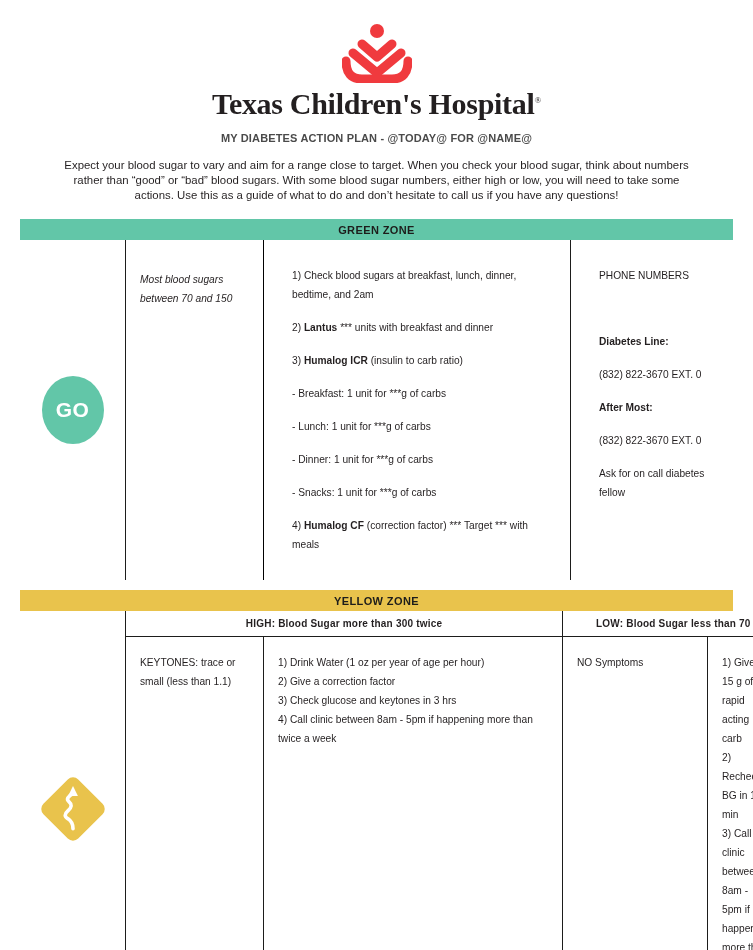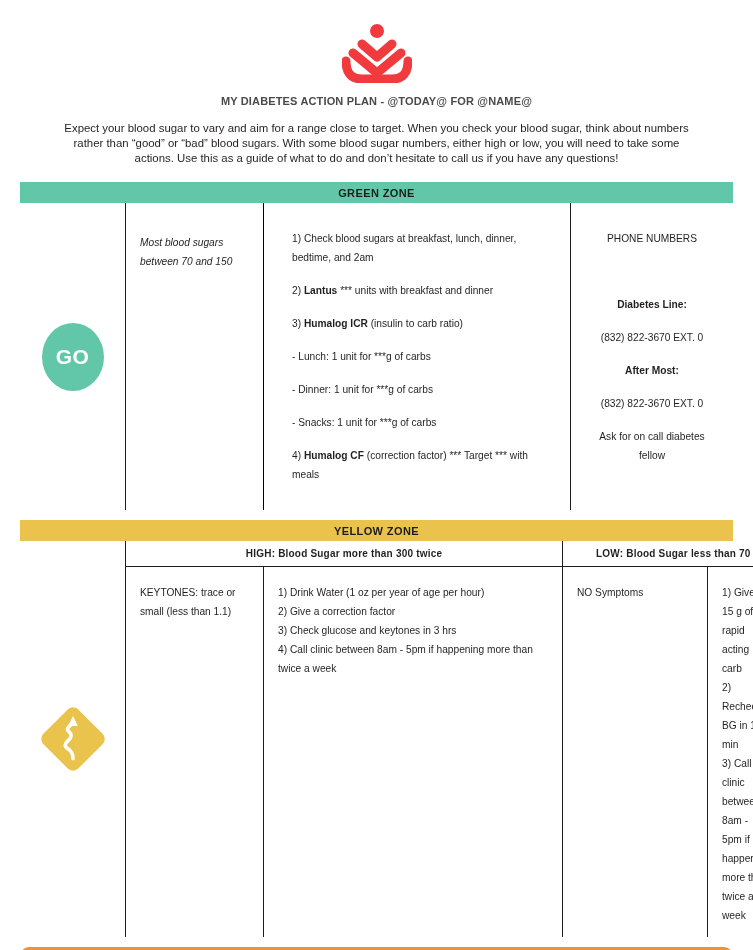--- a/index.html
+++ b/index.html
@@ -100,21 +100,21 @@
     line-height: 19px;
     padding: 12px 14px 12px 14px;
   }
 
   .cell p { margin: 14px; }
   .cell b { font-weight: bold; }
 
   
   .g-desc  { flex: 0 0 138px; border-right: 1px solid #000000; padding-top: 30px; font-style: italic; }
   .g-acts  { flex: 0 0 307px; border-right: 1px solid #1d1d1b; }
-  .g-phone { flex: 1 1 auto; text-align: center; }
+  .g-phone { flex: 1 1 auto; }
 
   
   .c-cond-h { flex: 0 0 138px; border-right: 1px solid #1d1d1b; }
   .c-act-h  { flex: 0 0 299px; border-right: 1px solid #1d1d1b; }
   .c-cond-l { flex: 0 0 145px; border-right: 1px solid #1d1d1b; }
   .c-act-l  { flex: 1 1 auto; }
 
   .stack { display: flex; flex-direction: column; }
   .stack > .seg { padding: 11px 14px; }
 
@@ -140,20 +140,21 @@
 
     <div class="logo-wrap">
       <svg width="70" height="60" viewBox="0 0 70 60">
         <circle cx="35" cy="8" r="7" fill="#f03a3e"></circle>
         <path d="M20 21 L35 34 L50 21" fill="none" stroke="#f03a3e" stroke-width="9" stroke-linecap="round" stroke-linejoin="round"></path>
         <path d="M11 30 L35 50 L59 30" fill="none" stroke="#f03a3e" stroke-width="9" stroke-linecap="round" stroke-linejoin="round"></path>
         <path d="M4 38 Q4 56 20 56 L50 56 Q66 56 66 38" fill="none" stroke="#f03a3e" stroke-width="9" stroke-linecap="round"></path>
       </svg>
     </div>
 
+    <div class="brand"><span>Texas Children's Hospital</span><span class="reg">®</span></div>
 
     <div class="plan-title">MY DIABETES ACTION PLAN - @TODAY@ FOR @NAME@</div>
 
     <div class="intro">Expect your blood sugar to vary and aim for a range close to target. When you check your blood sugar, think about numbers rather than “good” or “bad” blood sugars. With some blood sugar numbers, either high or low, you will need to take some actions. Use this as a guide of what to do and don’t hesitate to call us if you have any questions!</div>
   </div>
 
   <div class="zones">
 
     <div class="zone">
       <div class="zone-bar" id="green-bar" style="background: rgb(98, 198, 168);">GREEN ZONE</div>
@@ -166,20 +167,21 @@
         </div>
 
         <div class="content-cell">
           <div class="data-row">
             <div class="cell g-desc">Most blood sugars between 70 and 150</div>
             <div class="cell g-acts">
               <div id="green-actions">
                   <p><span>1) </span><span>Check blood sugars at breakfast, lunch, dinner, bedtime, and 2am</span></p>
                   <p><span>2) </span><b>Lantus</b> <span>*** units with breakfast and dinner</span></p>
                   <p><span>3) </span><b>Humalog ICR</b> <span>(insulin to carb ratio)</span></p>
+                  <p><span>- </span><span>Breakfast: 1 unit for ***g of carbs</span></p>
                   <p><span>- </span><span>Lunch: 1 unit for ***g of carbs</span></p>
                   <p><span>- </span><span>Dinner: 1 unit for ***g of carbs</span></p>
                   <p><span>- </span><span>Snacks: 1 unit for ***g of carbs</span></p>
                   <p><span>4) </span><b>Humalog CF</b> <span>(correction factor) *** Target *** with meals</span></p>
                 </div>
             </div>
             <div class="cell g-phone">
               <p>PHONE NUMBERS</p>
               <p>&nbsp;</p>
               <p><b>Diabetes Line:</b></p>

